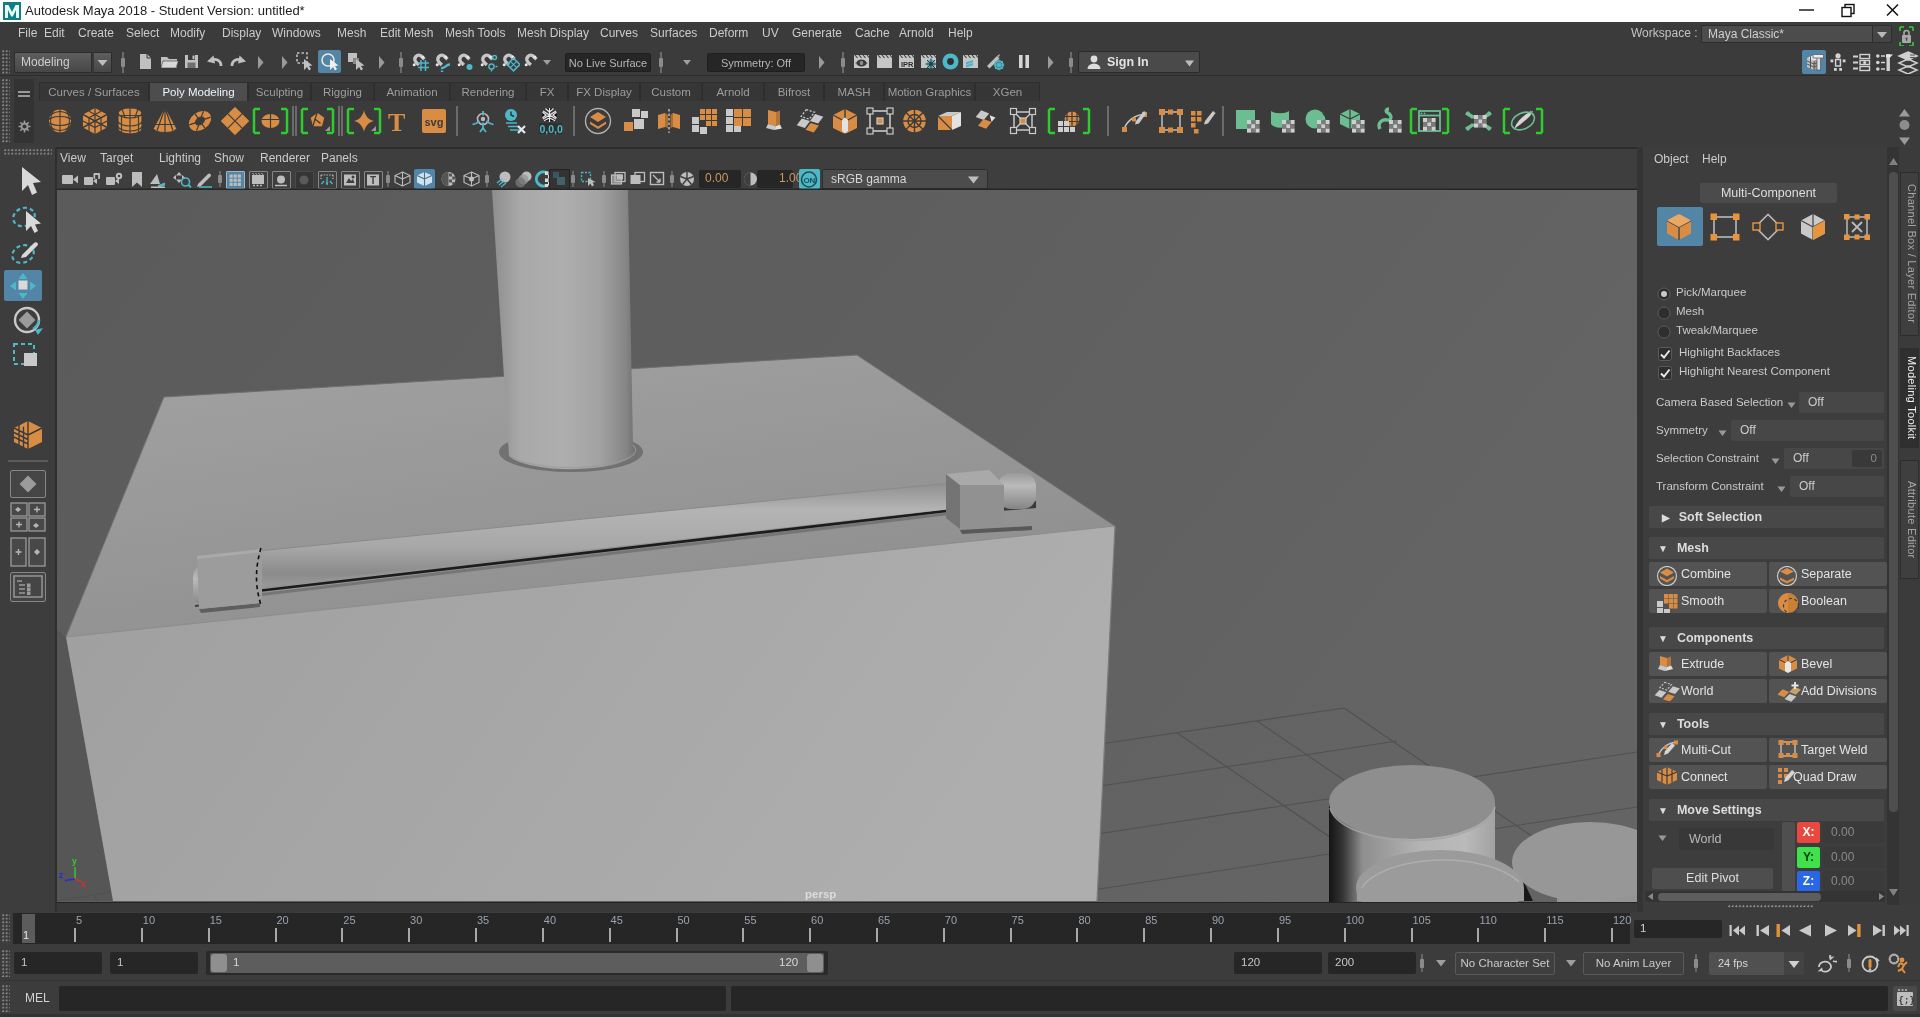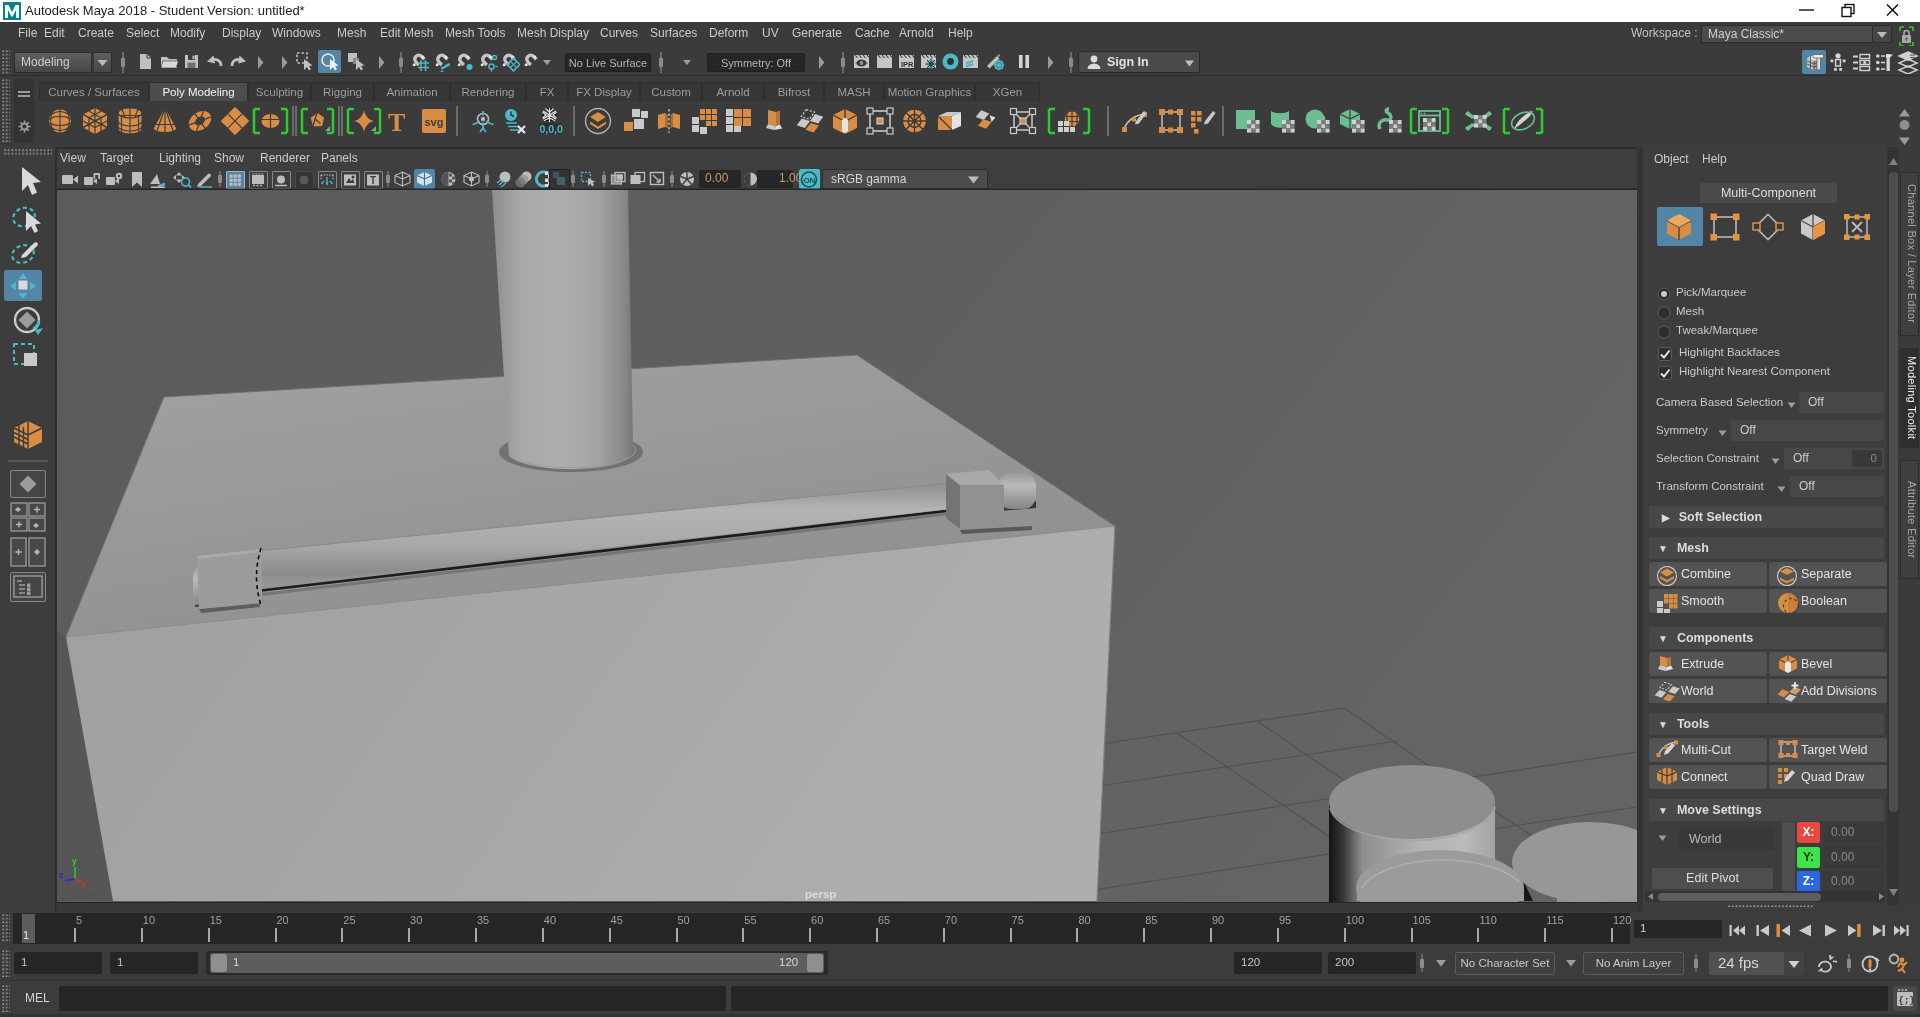--- a/index.html
+++ b/index.html
@@ -1270,21 +1270,21 @@
         <rect x="15.5" y="14" width="5" height="5"></rect>
         <rect x="9" y="2" width="4" height="4"></rect>
         <rect x="9" y="14" width="4" height="4"></rect>
       </g>
     </svg>
     <div class="pbtn" style="left:1649px;top:765px"><span style="margin-left:32px">Connect</span></div>
     <svg class="abs" style="left:1655px;top:766px" width="24" height="20" viewBox="0 0 24 20">
       <path d="M12 1 L22 6 L22 14 L12 19 L2 14 L2 6 Z" fill="#d98d44"></path>
       <path d="M12 1 L12 10 L22 6 M12 10 L2 6 M12 10 L12 19 M7 3.5 L7 16.5 M17 3.5 L17 16.5" stroke="#3b3b3b" stroke-width="1.2" fill="none"></path>
     </svg>
-    <div class="pbtn" style="left:1769px;top:765px"><span style="margin-left:32px">Quad Draw</span></div>
+    <div class="pbtn" style="left:1769px;top:765px"><span style="margin-left:24px">Quad Draw</span></div>
     <svg class="abs" style="left:1777px;top:766px" width="22" height="20" viewBox="0 0 22 20">
       <g fill="#d98d44">
         <rect x="1" y="2" width="4" height="4"></rect>
         <rect x="7" y="2" width="4" height="4"></rect>
         <rect x="1" y="8" width="4" height="4"></rect>
         <rect x="7" y="8" width="4" height="4"></rect>
         <rect x="1" y="14" width="4" height="4"></rect>
       </g>
       <path d="M8 12 L15 4 L18 6.5 L11 14.5 L7 16 Z" fill="#d5d5d5"></path>
     </svg>
@@ -1429,21 +1429,21 @@
     <svg class="abs" style="left:1434px;top:958px" width="14" height="11" viewBox="0 0 14 11">
       <path d="M2 2 L12 2 L7 8.5 Z" fill="#9e9e9e"></path>
     </svg>
     <div class="abs" style="left:1455px;top:952px;width:100px;height:23px;background:#3f3f3f;border:1px solid #5a5a5a;border-radius:2px;color:#cbcbcb;font-size:11.5px;line-height:21px;text-align:center">No Character Set</div>
     <svg class="abs" style="left:1564px;top:958px" width="14" height="11" viewBox="0 0 14 11">
       <path d="M2 2 L12 2 L7 8.5 Z" fill="#9e9e9e"></path>
     </svg>
     <div class="abs" style="left:1583px;top:952px;width:101px;height:23px;background:#3f3f3f;border:1px solid #5a5a5a;border-radius:2px;color:#cbcbcb;font-size:11.5px;line-height:21px;text-align:center">No Anim Layer</div>
     <div class="vsep" style="left:1695px;top:954px;height:18px;width:1.5px;background:#666"></div>
     <div class="abs" style="left:1694px;top:959px;width:3.5px;height:9px;background:#8b8b8b;border-radius:1px"></div>
-    <div class="abs" style="left:1709px;top:952px;width:75px;height:23px;background:#505050;border-radius:2px 0 0 2px;color:#d6d6d6;font-size:15px;line-height:22px;padding-left:9px">24 fps</div>
+    <div class="abs" style="left:1709px;top:952px;width:75px;height:23px;background:#505050;border-radius:2px 0 0 2px;color:#d6d6d6;font-size:11px;line-height:22px;padding-left:9px">24 fps</div>
     <div class="abs" style="left:1784px;top:952px;width:20px;height:23px;background:#434343;border-radius:0 2px 2px 0"></div>
     <svg class="abs" style="left:1786px;top:959px" width="16" height="11" viewBox="0 0 16 11">
       <path d="M2.5 2 L13.5 2 L8 9 Z" fill="#d0d0d0"></path>
     </svg>
     <svg class="abs" style="left:1815px;top:955px" width="22" height="18" viewBox="0 0 22 18">
       <path d="M4 12 a6 5 0 1 1 3 4" fill="none" stroke="#c9c9c9" stroke-width="1.8"></path>
       <path d="M8 16 L2.5 16.5 L7 12.5 Z" fill="#c9c9c9"></path>
       <path d="M18 6 a6 5 0 1 0 -3 -4" fill="none" stroke="#c9c9c9" stroke-width="1.8"></path>
       <path d="M14 2 L19.5 1.5 L15 5.5 Z" fill="#c9c9c9"></path>
     </svg>

